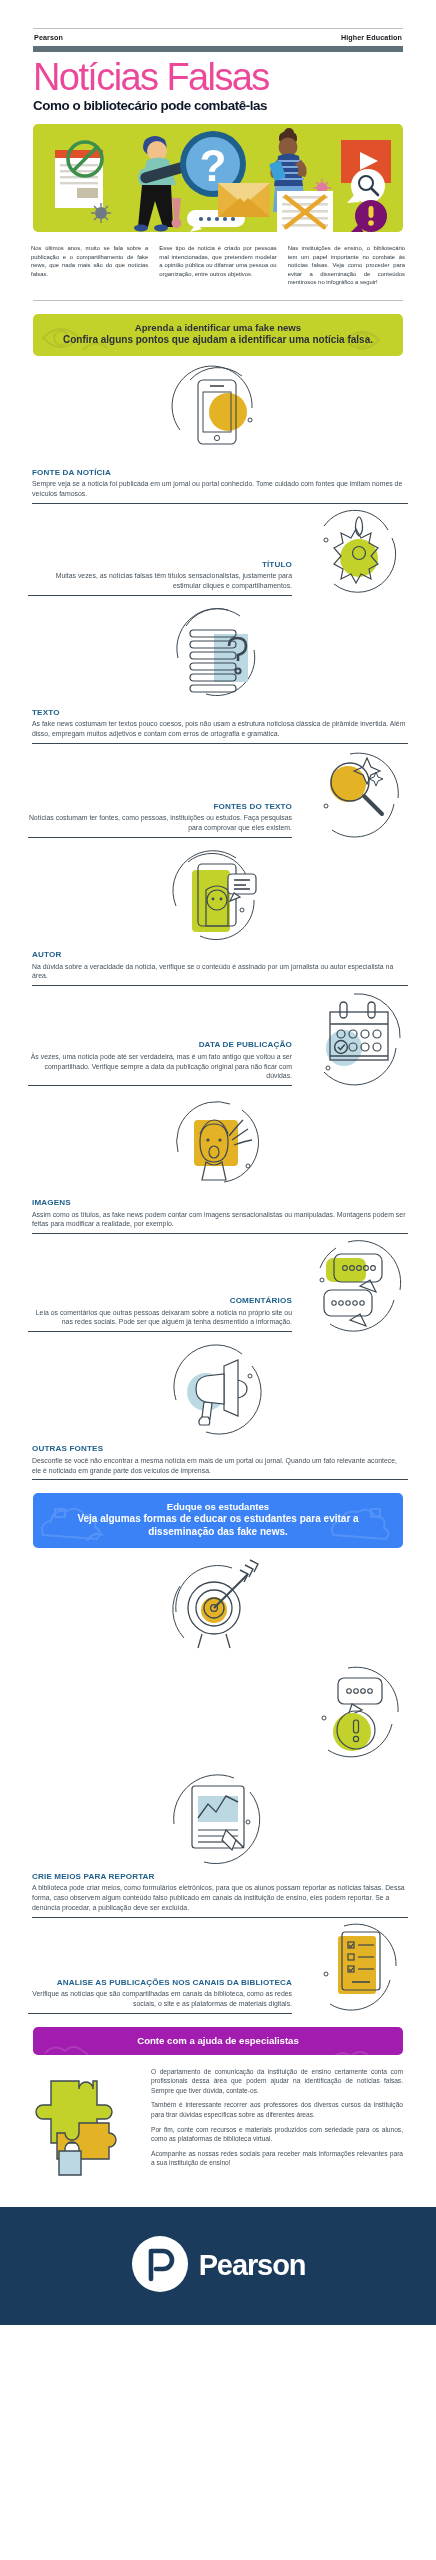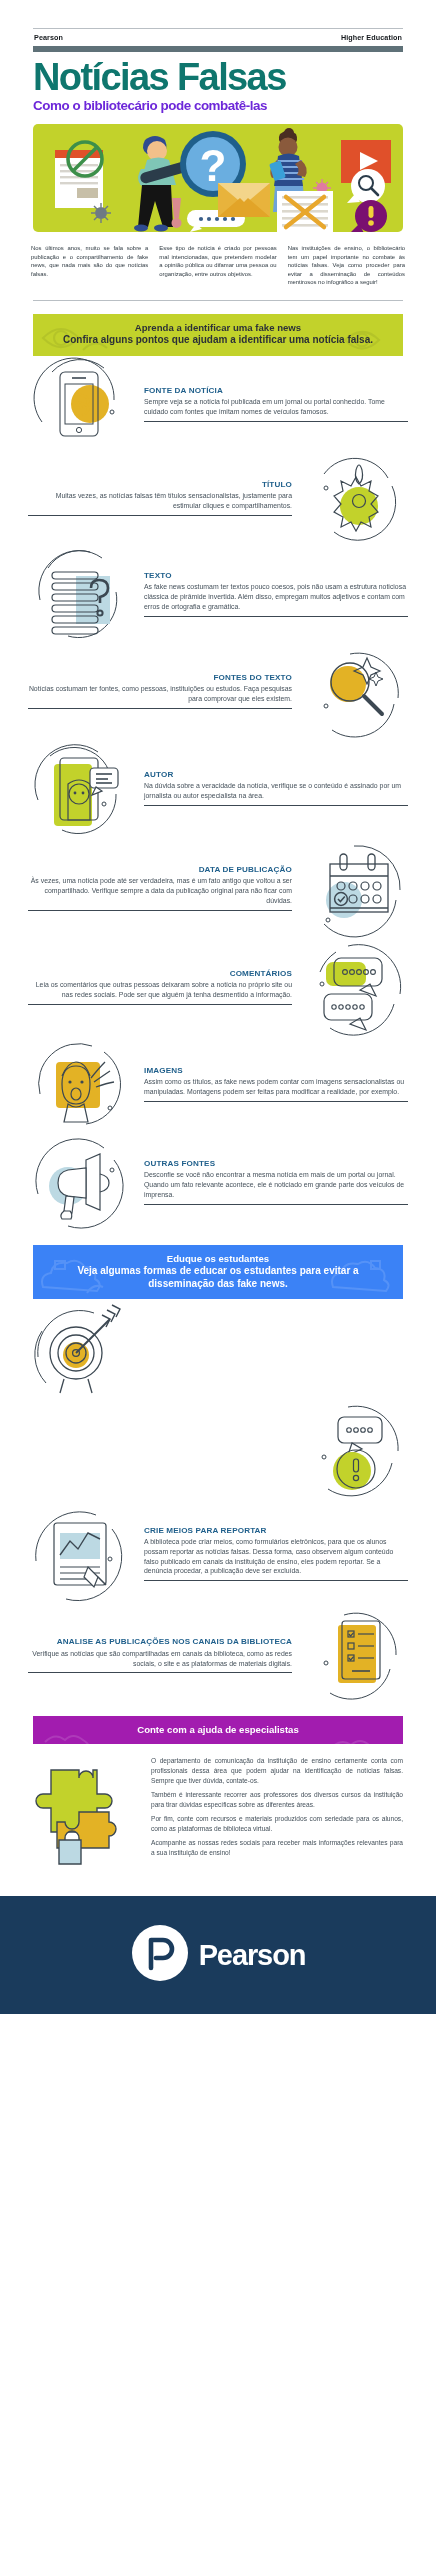--- a/index.html
+++ b/index.html
@@ -19,25 +19,25 @@
     padding: 4px 1px 4px 1px;
   }
   .topbar .brand, .topbar .segment {
     font-size: 7.2px; font-weight: bold; letter-spacing: .1px; color: #14181c;
   }
   .topbar .rule-bottom { height: 6px; background: #5f7178; }
 
   
   .titlewrap { margin: 7px 33px 0 33px; }
   h1.main-title {
-    font-size: 38px; line-height: .98; font-weight: bold;
-    letter-spacing: -1.6px; color: #0f766e;
+    font-size: 38px; line-height: .98; font-weight: normal;
+    letter-spacing: -1.6px; color: #ec4899;
   }
   .subtitle {
-    font-size: 13.4px; font-weight: bold; color: #6d28d9;
+    font-size: 13.4px; font-weight: bold; color: #0f172a;
     letter-spacing: -.45px; margin-top: 2px;
   }
 
   
   .hero {
     margin: 11px 33px 0 33px; height: 108px; border-radius: 5px;
     background: #c2d22b; position: relative; overflow: hidden;
   }
   .hero svg { position: absolute; inset: 0; }
 
@@ -47,21 +47,21 @@
   }
   .intro p {
     flex: 1; font-size: 5.9px; line-height: 1.45; text-align: justify;
     color: #2f3a42;
   }
 
   .sep { margin: 13px 33px 0 33px; height: 1px; background: #b9bfc4; }
 
   
   .banner {
-    margin: 13px 33px 0 33px; border-radius: 0;
+    margin: 13px 33px 0 33px; border-radius: 5px;
     padding: 8px 10px 9px; text-align: center; position: relative; overflow: hidden;
   }
   .banner.green { background: #c2d22b; }
   .banner.purple { background: #3b82f6; }
   .banner.blue { background: #a21caf; }
   .banner .b-title {
     font-size: 9.6px; font-weight: bold; position: relative; z-index: 2;
   }
   .banner .b-sub {
     font-size: 10px; font-weight: bold; line-height: 1.28;
@@ -71,22 +71,22 @@
   .banner.purple .b-title, .banner.purple .b-sub,
   .banner.blue .b-title, .banner.blue .b-sub { color: #ffffff; }
   .banner .wm { position: absolute; opacity: .13; z-index: 1; }
 
   
   .tips { position: relative; }
   .tip {
     position: relative; display: flex; align-items: center;
     padding: 0 24px; min-height: 86px;
   }
-  .tip.left  { flex-direction: row; }
-  .tip.right { flex-direction: row-reverse; }
+  .tip.left  { flex-direction: column; justify-content: flex-end; }
+  .tip.right { flex-direction: row-reverse; align-items: flex-end; }
   .tip .art { width: 112px; flex: 0 0 112px; display: flex;
     align-items: center; justify-content: center; }
   .tip .art svg { display: block; }
   .tip .txt { flex: 1; padding: 0 4px; }
   .tip.left  .txt { text-align: left; padding-left: 8px; }
   .tip.right .txt { text-align: right; padding-right: 8px; }
   .tip h3 {
     font-size: 8.1px; font-weight: bold; color: #1f5f8b;
     letter-spacing: .15px; margin-bottom: 2.5px;
   }
@@ -437,55 +437,20 @@
           <circle cx="24" cy="82" r="2" fill="none" stroke="#3c4852" stroke-width="1"></circle>
         </svg>
       </div>
       <div class="txt">
         <h3>DATA DE PUBLICAÇÃO</h3>
         <p>Às vezes, uma notícia pode até ser verdadeira, mas é um fato antigo que voltou a ser compartilhado. Verifique sempre a data da publicação original para não ficar com dúvidas.</p>
         <div class="rule"></div>
       </div>
     </div>
 
-    <div class="tip right">
-      <div class="art">
-        <svg width="104" height="98" viewBox="0 0 104 98">
-          <path d="M44 8 A42 42 0 0 1 96 56" fill="none" stroke="#3c4852" stroke-width="1"></path>
-          <path d="M90 66 A42 42 0 0 1 26 90" fill="none" stroke="#3c4852" stroke-width="1"></path>
-          <path d="M16 34 A42 42 0 0 1 32 14" fill="none" stroke="#3c4852" stroke-width="1"></path>
-          <rect x="22" y="24" width="40" height="24" rx="7" fill="#c2d22b"></rect>
-          <rect x="30" y="20" width="48" height="28" rx="7" fill="none" stroke="#3c4852" stroke-width="1.2"></rect>
-          <path d="M66 46 l6 12 -16 -6z" fill="none" stroke="#3c4852" stroke-width="1.2"></path>
-          <g fill="none" stroke="#3c4852" stroke-width="1.1">
-            <circle cx="41" cy="34" r="2.4"></circle>
-              <circle cx="48" cy="34" r="2.4"></circle>
-            <circle cx="55" cy="34" r="2.4"></circle>
-              <circle cx="62" cy="34" r="2.4"></circle>
-            <circle cx="69" cy="34" r="2.4"></circle>
-          </g>
-          <rect x="20" y="56" width="48" height="26" rx="7" fill="none" stroke="#3c4852" stroke-width="1.2"></rect>
-          <path d="M56 80 l6 12 -16 -6z" fill="none" stroke="#3c4852" stroke-width="1.2"></path>
-          <g fill="none" stroke="#3c4852" stroke-width="1.1">
-            <circle cx="30" cy="69" r="2.2"></circle>
-              <circle cx="37" cy="69" r="2.2"></circle>
-            <circle cx="44" cy="69" r="2.2"></circle>
-              <circle cx="51" cy="69" r="2.2"></circle>
-            <circle cx="58" cy="69" r="2.2"></circle>
-          </g>
-          <circle cx="18" cy="46" r="2" fill="none" stroke="#3c4852" stroke-width="1"></circle>
-        </svg>
-      </div>
-      <div class="txt">
-        <h3>COMENTÁRIOS</h3>
-        <p>Leia os comentários que outras pessoas deixaram sobre a notícia no próprio site ou nas redes sociais. Pode ser que alguém já tenha desmentido a informação.</p>
-        <div class="rule"></div>
-      </div>
-    </div>
-
     <div class="tip left">
       <div class="art">
         <svg width="104" height="96" viewBox="0 0 104 96">
           <path d="M12 58 A40 40 0 0 1 64 10" fill="none" stroke="#3c4852" stroke-width="1"></path>
           <path d="M76 16 A40 40 0 0 1 58 88" fill="none" stroke="#3c4852" stroke-width="1"></path>
           <rect x="28" y="26" width="44" height="46" rx="4" fill="#e3b225"></rect>
           <path d="M34 48 q0 -18 14 -18 q14 0 14 18 q0 20 -14 20 q-14 0 -14 -20z" fill="none" stroke="#3c4852" stroke-width="1.2"></path>
           <path d="M34 40 q6 -14 14 -14 q9 0 14 14" fill="none" stroke="#3c4852" stroke-width="1.2"></path>
           <circle cx="42" cy="46" r="1.6" fill="#3c4852"></circle>
           <circle cx="54" cy="46" r="1.6" fill="#3c4852"></circle>
@@ -499,20 +464,55 @@
           <circle cx="82" cy="72" r="2" fill="none" stroke="#3c4852" stroke-width="1"></circle>
         </svg>
       </div>
       <div class="txt">
         <h3>IMAGENS</h3>
         <p>Assim como os títulos, as fake news podem contar com imagens sensacionalistas ou manipuladas. Montagens podem ser feitas para modificar a realidade, por exemplo.</p>
         <div class="rule"></div>
       </div>
     </div>
 
+    <div class="tip right">
+      <div class="art">
+        <svg width="104" height="98" viewBox="0 0 104 98">
+          <path d="M44 8 A42 42 0 0 1 96 56" fill="none" stroke="#3c4852" stroke-width="1"></path>
+          <path d="M90 66 A42 42 0 0 1 26 90" fill="none" stroke="#3c4852" stroke-width="1"></path>
+          <path d="M16 34 A42 42 0 0 1 32 14" fill="none" stroke="#3c4852" stroke-width="1"></path>
+          <rect x="22" y="24" width="40" height="24" rx="7" fill="#c2d22b"></rect>
+          <rect x="30" y="20" width="48" height="28" rx="7" fill="none" stroke="#3c4852" stroke-width="1.2"></rect>
+          <path d="M66 46 l6 12 -16 -6z" fill="none" stroke="#3c4852" stroke-width="1.2"></path>
+          <g fill="none" stroke="#3c4852" stroke-width="1.1">
+            <circle cx="41" cy="34" r="2.4"></circle>
+              <circle cx="48" cy="34" r="2.4"></circle>
+            <circle cx="55" cy="34" r="2.4"></circle>
+              <circle cx="62" cy="34" r="2.4"></circle>
+            <circle cx="69" cy="34" r="2.4"></circle>
+          </g>
+          <rect x="20" y="56" width="48" height="26" rx="7" fill="none" stroke="#3c4852" stroke-width="1.2"></rect>
+          <path d="M56 80 l6 12 -16 -6z" fill="none" stroke="#3c4852" stroke-width="1.2"></path>
+          <g fill="none" stroke="#3c4852" stroke-width="1.1">
+            <circle cx="30" cy="69" r="2.2"></circle>
+              <circle cx="37" cy="69" r="2.2"></circle>
+            <circle cx="44" cy="69" r="2.2"></circle>
+              <circle cx="51" cy="69" r="2.2"></circle>
+            <circle cx="58" cy="69" r="2.2"></circle>
+          </g>
+          <circle cx="18" cy="46" r="2" fill="none" stroke="#3c4852" stroke-width="1"></circle>
+        </svg>
+      </div>
+      <div class="txt">
+        <h3>COMENTÁRIOS</h3>
+        <p>Leia os comentários que outras pessoas deixaram sobre a notícia no próprio site ou nas redes sociais. Pode ser que alguém já tenha desmentido a informação.</p>
+        <div class="rule"></div>
+      </div>
+    </div>
+
     <div class="tip left">
       <div class="art">
         <svg width="104" height="100" viewBox="0 0 104 100">
           <path d="M10 62 A42 42 0 0 1 76 16" fill="none" stroke="#3c4852" stroke-width="1"></path>
           <path d="M86 28 A42 42 0 0 1 40 94" fill="none" stroke="#3c4852" stroke-width="1"></path>
           <circle cx="40" cy="54" r="19" fill="#bcd9e3"></circle>
           <path d="M58 28 l14 -6 0 56 -14 -6z" fill="#ffffff" stroke="#3c4852" stroke-width="1.2"></path>
           <path d="M58 36 l0 30 -18 -2 q-10 -2 -10 -13 q0 -11 10 -13z" fill="#ffffff" stroke="#3c4852" stroke-width="1.2"></path>
           <path d="M72 42 q9 2 9 9 q0 7 -9 9" fill="none" stroke="#3c4852" stroke-width="1.2"></path>
           <path d="M38 64 l8 1 -2 16 -8 -2z" fill="#ffffff" stroke="#3c4852" stroke-width="1.2"></path>

